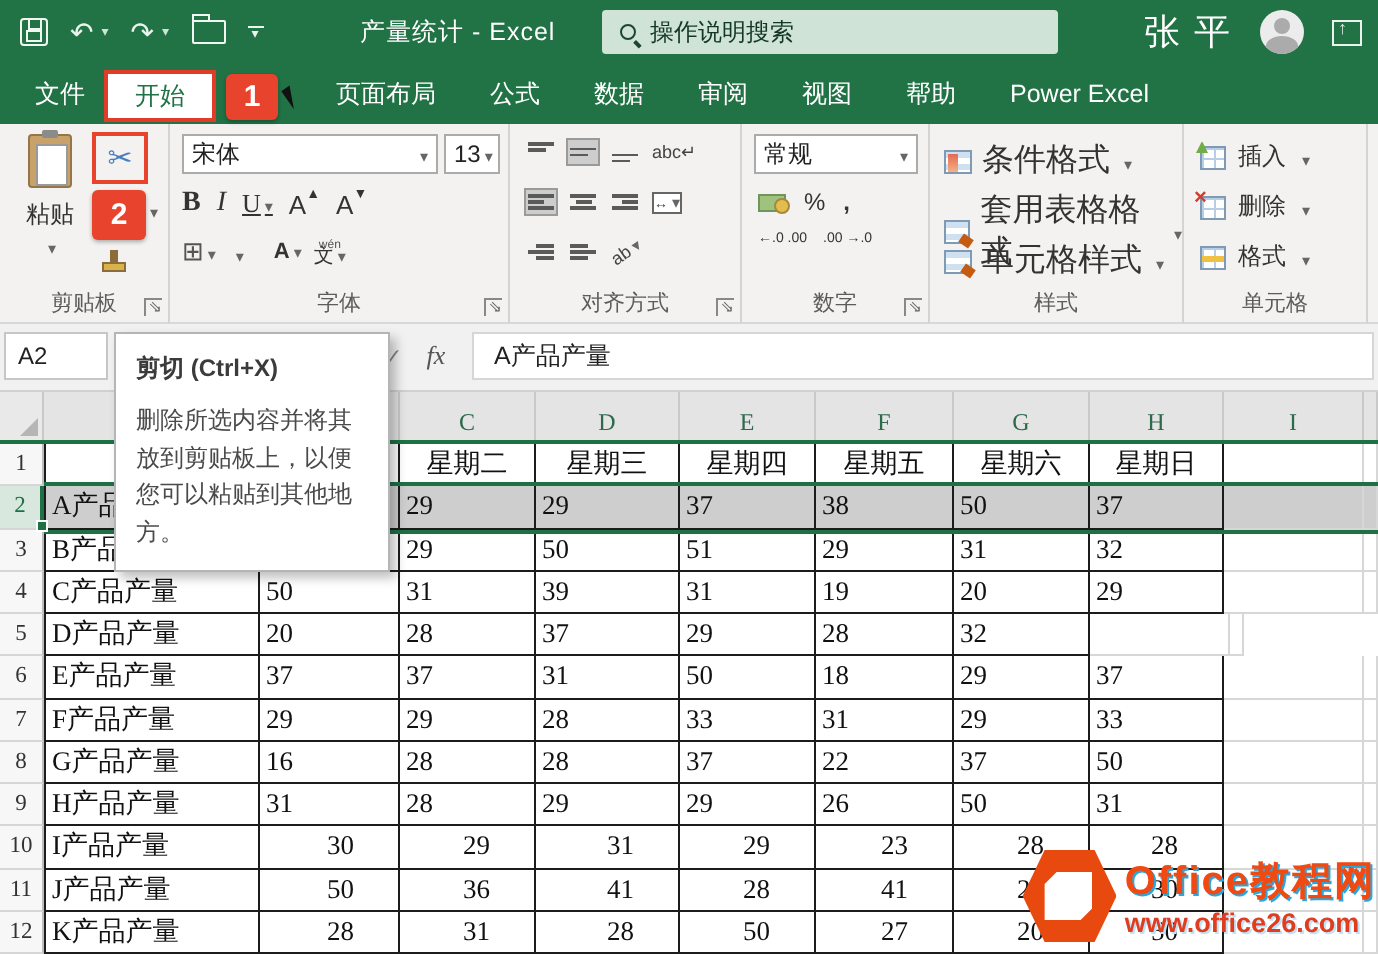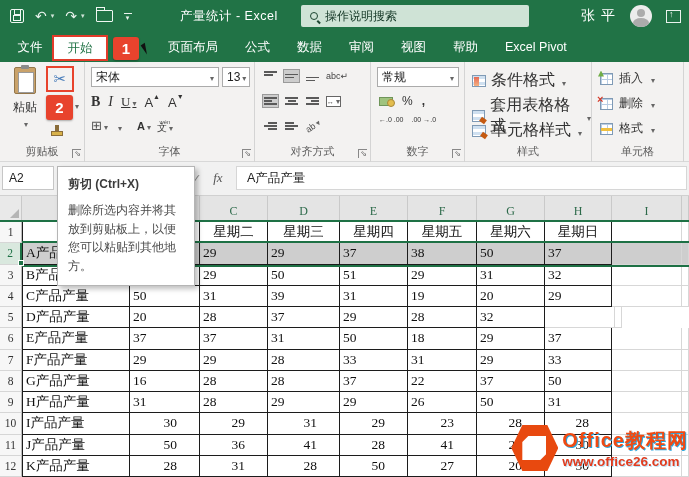--- a/index.html
+++ b/index.html
@@ -17,21 +17,21 @@
   .folder { width:17px; height:12px; border:1.5px solid #f0f7f3; border-radius:1px; position:relative; }
   .folder::before { content:""; position:absolute; left:-1px; top:-4px; width:7px; height:3px; border:1.5px solid #f0f7f3; border-bottom:none; }
   .custom { display:flex; flex-direction:column; align-items:center; line-height:3px; }
   .custom .bar { width:8px; height:1.5px; background:#eaf3ee; margin-bottom:2px; }
   .custom .dn { font-size:7px; color:#eaf3ee; }
   #doc-title { position:absolute; left:180px; top:8px; font-size:12.5px; letter-spacing:.5px; }
   #search-box { position:absolute; left:301px; top:5px; width:228px; height:22px; background:#cfe3d6; border-radius:2px; display:flex; align-items:center; gap:7px; padding-left:9px; color:#143726; font-size:12px; }
   .mag { width:8px; height:8px; border:1.5px solid #1d4631; border-radius:50%; position:relative; flex:0 0 auto; }
   .mag::after { content:""; position:absolute; left:7px; top:7px; width:4px; height:1.5px; background:#1d4631; transform:rotate(45deg); transform-origin:0 0; }
   #user-area { position:absolute; right:8px; top:0; height:32px; display:flex; align-items:center; gap:14px; }
-  #user-name { font-size:14px; letter-spacing:1px; }
+  #user-name { font-size:18px; letter-spacing:1px; }
   .avatar { width:22px; height:22px; border-radius:50%; background:#ececec; position:relative; overflow:hidden; }
   .avatar::before { content:""; position:absolute; left:7px; top:4px; width:8px; height:8px; border-radius:50%; background:#ababab; }
   .avatar::after { content:""; position:absolute; left:3px; top:13px; width:16px; height:10px; border-radius:50% 50% 0 0; background:#ababab; }
   .winopt { width:15px; height:13px; border:1.5px solid #eaf3ee; position:relative; }
   .winopt::after { content:"↑"; position:absolute; left:2px; top:-2px; font-size:9px; color:#eaf3ee; }
 
   
   #tabbar { position:absolute; left:0; top:32px; width:689px; height:30px; background:#217346; color:#fff; font-size:12.5px; }
   #tab-file { position:absolute; left:8px; top:0; width:44px; height:30px; display:flex; align-items:center; justify-content:center; }
   #tab-active { position:absolute; left:52px; top:3px; width:56px; height:26px; background:#fff; border:2px solid #e23b2a; color:#217346; display:flex; align-items:center; justify-content:center; z-index:3; }
@@ -199,21 +199,21 @@
   <span id="tab-active">开始</span>
   <span id="badge1" class="badge">1</span>
   <span id="cursor1"></span>
   <div id="tab-items">
     <span>页面布局</span>
     <span>公式</span>
     <span>数据</span>
     <span>审阅</span>
     <span>视图</span>
     <span>帮助</span>
-    <span>Excel Pivot</span>
+    <span>Power Excel</span>
   </div>
 </div>
 
 <div id="ribbon">
 
   <div id="grp-clipboard" class="rgroup">
     <div id="paste-btn">
       <span class="clipboard-ic"></span>
       <span id="paste-label">粘贴</span>
       <span class="dd"></span>

